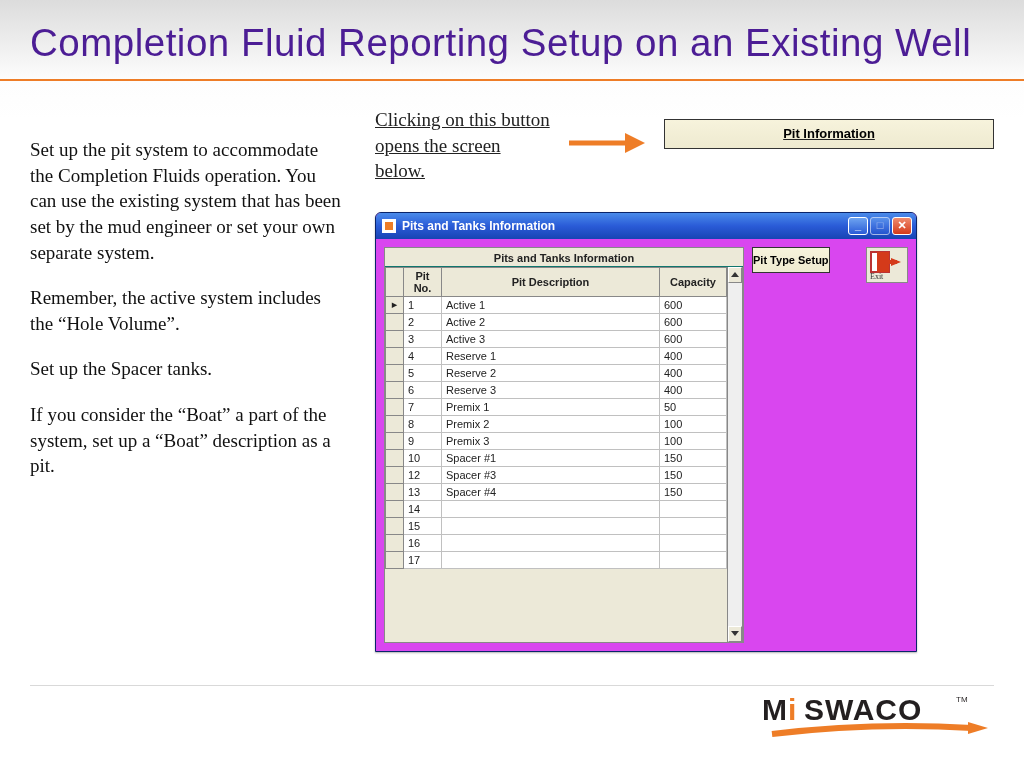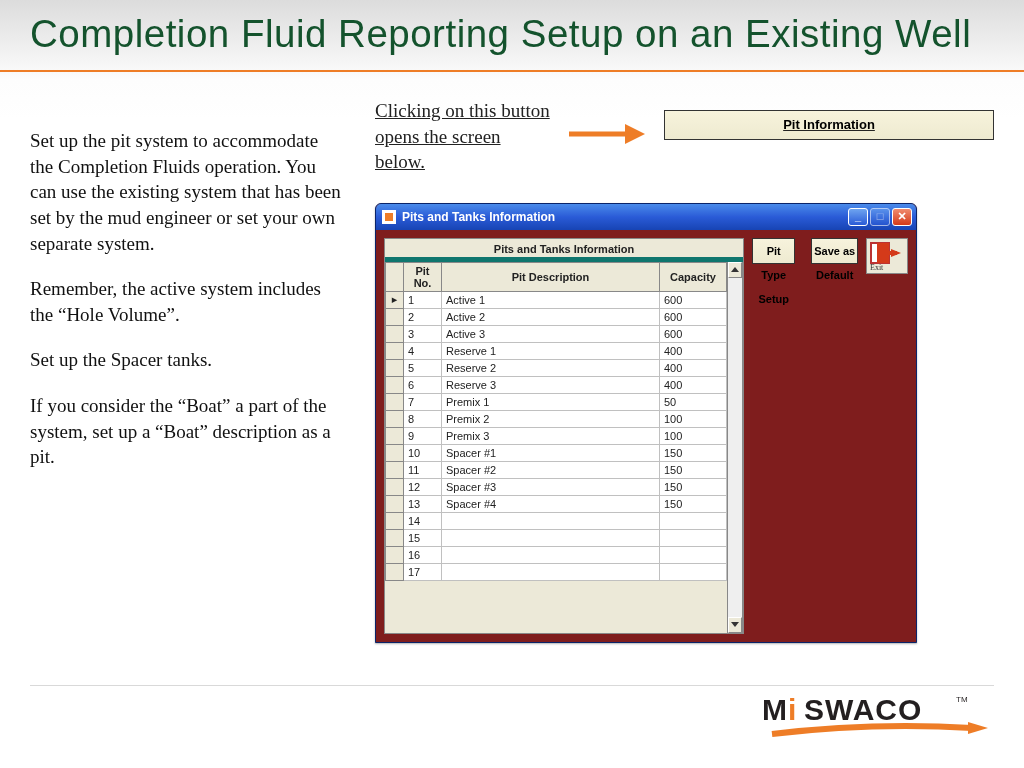--- a/index.html
+++ b/index.html
@@ -9,22 +9,22 @@
     background: linear-gradient(to bottom, #dcdcdc 0%, #fdfdfd 80px, #ffffff 120px, #ffffff 100%);
     font-family: Georgia, 'Times New Roman', serif;
     color:#222;
     position:relative;
     overflow:hidden;
   }
   .title {
     font-family: 'Segoe UI Light','Segoe UI',Arial,sans-serif;
     font-size:38.5px;
     font-weight:300;
-    color:#14532d;
-    padding:12px 0 0 30px;
+    color:#4c1d95;
+    padding:21px 0 0 30px;
     letter-spacing:0.5px;
   }
   .hr-orange {
     height:2px; background:#ee7d27; margin:14px 0 0 0; width:100%;
   }
   .content { display:flex; padding:26px 30px 0 30px; }
   .leftcol {
     width:345px;
     padding-right:30px;
     padding-top:30px;
@@ -57,21 +57,21 @@
     font:bold 13px Arial,sans-serif;
     color:#000;
     text-align:center;
     line-height:28px;
     margin-top:12px;
     margin-left:auto;
   }
   .app-window {
     width:542px; height:440px;
     margin-top:28px;
-    background:#7f1d1d;
+    background:#d946ef;
     border:1px solid #0a246a;
     border-radius:6px 6px 0 0;
     box-shadow:0 1px 2px rgba(0,0,0,0.3);
     overflow:hidden;
     position:relative;
     font-family: Tahoma, Arial, sans-serif;
   }
   .titlebar {
     height:26px;
     background:linear-gradient(to bottom,#4a8bea 0%, #2a5bd7 50%, #1744b4 100%);
@@ -106,21 +106,21 @@
     padding:0;
     width:360px;
     display:flex; flex-direction:column;
   }
   .table-title {
     text-align:center;
     font:bold 11px Tahoma,Arial,sans-serif;
     padding:4px 0 2px;
     background:#ece9d8;
   }
-  .gridwrap { flex:1; position:relative; border-top:5px solid #0f766e; }
+  .gridwrap { flex:1; position:relative; border-top:1px solid #0f766e; }
   table.grid {
     border-collapse:collapse; width:calc(100% - 16px);
     font:11px Tahoma,Arial,sans-serif;
     background:#fff;
   }
   .grid th {
     background:#ece9d8; border:1px solid #888;
     font-weight:bold; padding:2px 4px; height:18px;
     text-align:center;
   }
@@ -281,26 +281,20 @@
                     <td class="cap">100</td>
                   </tr>
                   <tr>
                     <td class="rowhead"></td>
                     <td class="num">10</td>
                     <td>Spacer #1</td>
                     <td class="cap">150</td>
                   </tr>
                   <tr>
                     <td class="rowhead"></td>
-                    <td class="num">11</td>
-                    <td>Spacer #2</td>
-                    <td class="cap">150</td>
-                  </tr>
-                  <tr>
-                    <td class="rowhead"></td>
                     <td class="num">12</td>
                     <td>Spacer #3</td>
                     <td class="cap">150</td>
                   </tr>
                   <tr>
                     <td class="rowhead"></td>
                     <td class="num">13</td>
                     <td>Spacer #4</td>
                     <td class="cap">150</td>
                   </tr>
@@ -337,21 +331,20 @@
               <div class="track"></div>
               <div class="sbtn down">
                   <div class="tri"></div>
                 </div>
             </div>
           </div>
         </div>
         <div class="sidebtns">
           <div class="beige-btn">Pit Type Setup</div>
           <div class="spacer"></div>
-          <div class="beige-btn">Save as Default</div>
           <div class="exit-area">
             <div class="exit-btn">
               <svg width="40" height="28" viewBox="0 0 40 28">
                 <rect x="4" y="4" width="18" height="20" fill="#fff" stroke="#b33" stroke-width="2"></rect>
                 <rect x="10" y="4" width="12" height="20" fill="#d43a1a"></rect>
                 <polygon points="24,10 34,14 24,18" fill="#d43a1a"></polygon>
                 <line x1="22" y1="14" x2="30" y2="14" stroke="#d43a1a" stroke-width="4"></line>
               </svg>
               <span class="exit-label">Exit</span>
             </div>

